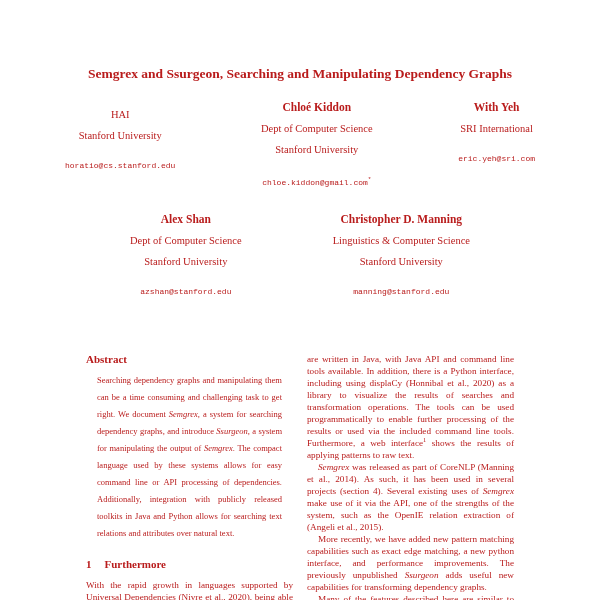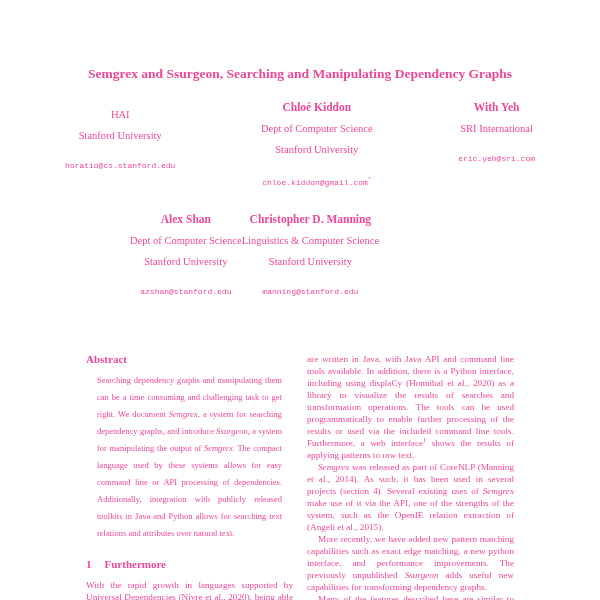--- a/index.html
+++ b/index.html
@@ -2,39 +2,40 @@
 <html><head>
 <meta charset="utf-8">
 <style>
   html, body { margin: 0; padding: 0; background: #ffffff; }
   .page {
     position: relative;
     width: 560px;
     height: 600px;
     margin: 0 auto;
     background: #ffffff;
-    color: #ec4899;
+    color: #b91c1c;
     font-family: "Liberation Serif", serif;
     overflow: hidden;
   }
   .title {
     margin: 0 40px;
     padding-top: 66px;
     text-align: center;
     font-size: 13.5px;
     font-weight: bold;
   }
   .authors-row1 {
     display: flex;
     justify-content: space-between;
     width: 470px;
     margin: 18px auto 0;
   }
   .authors-row2 {
     display: flex;
+    justify-content: space-between;
     width: 340px;
     margin: 24px auto 0;
   }
   .author { text-align: center; }
   .author .name { font-weight: bold; font-size: 11.5px; line-height: 14px; margin-bottom: 1px; }
   .author .affil { font-size: 10.5px; line-height: 13px; margin-top: 8px; }
   .author .email {
     font-family: "Liberation Mono", monospace;
     font-size: 8px;
     line-height: 10px;

